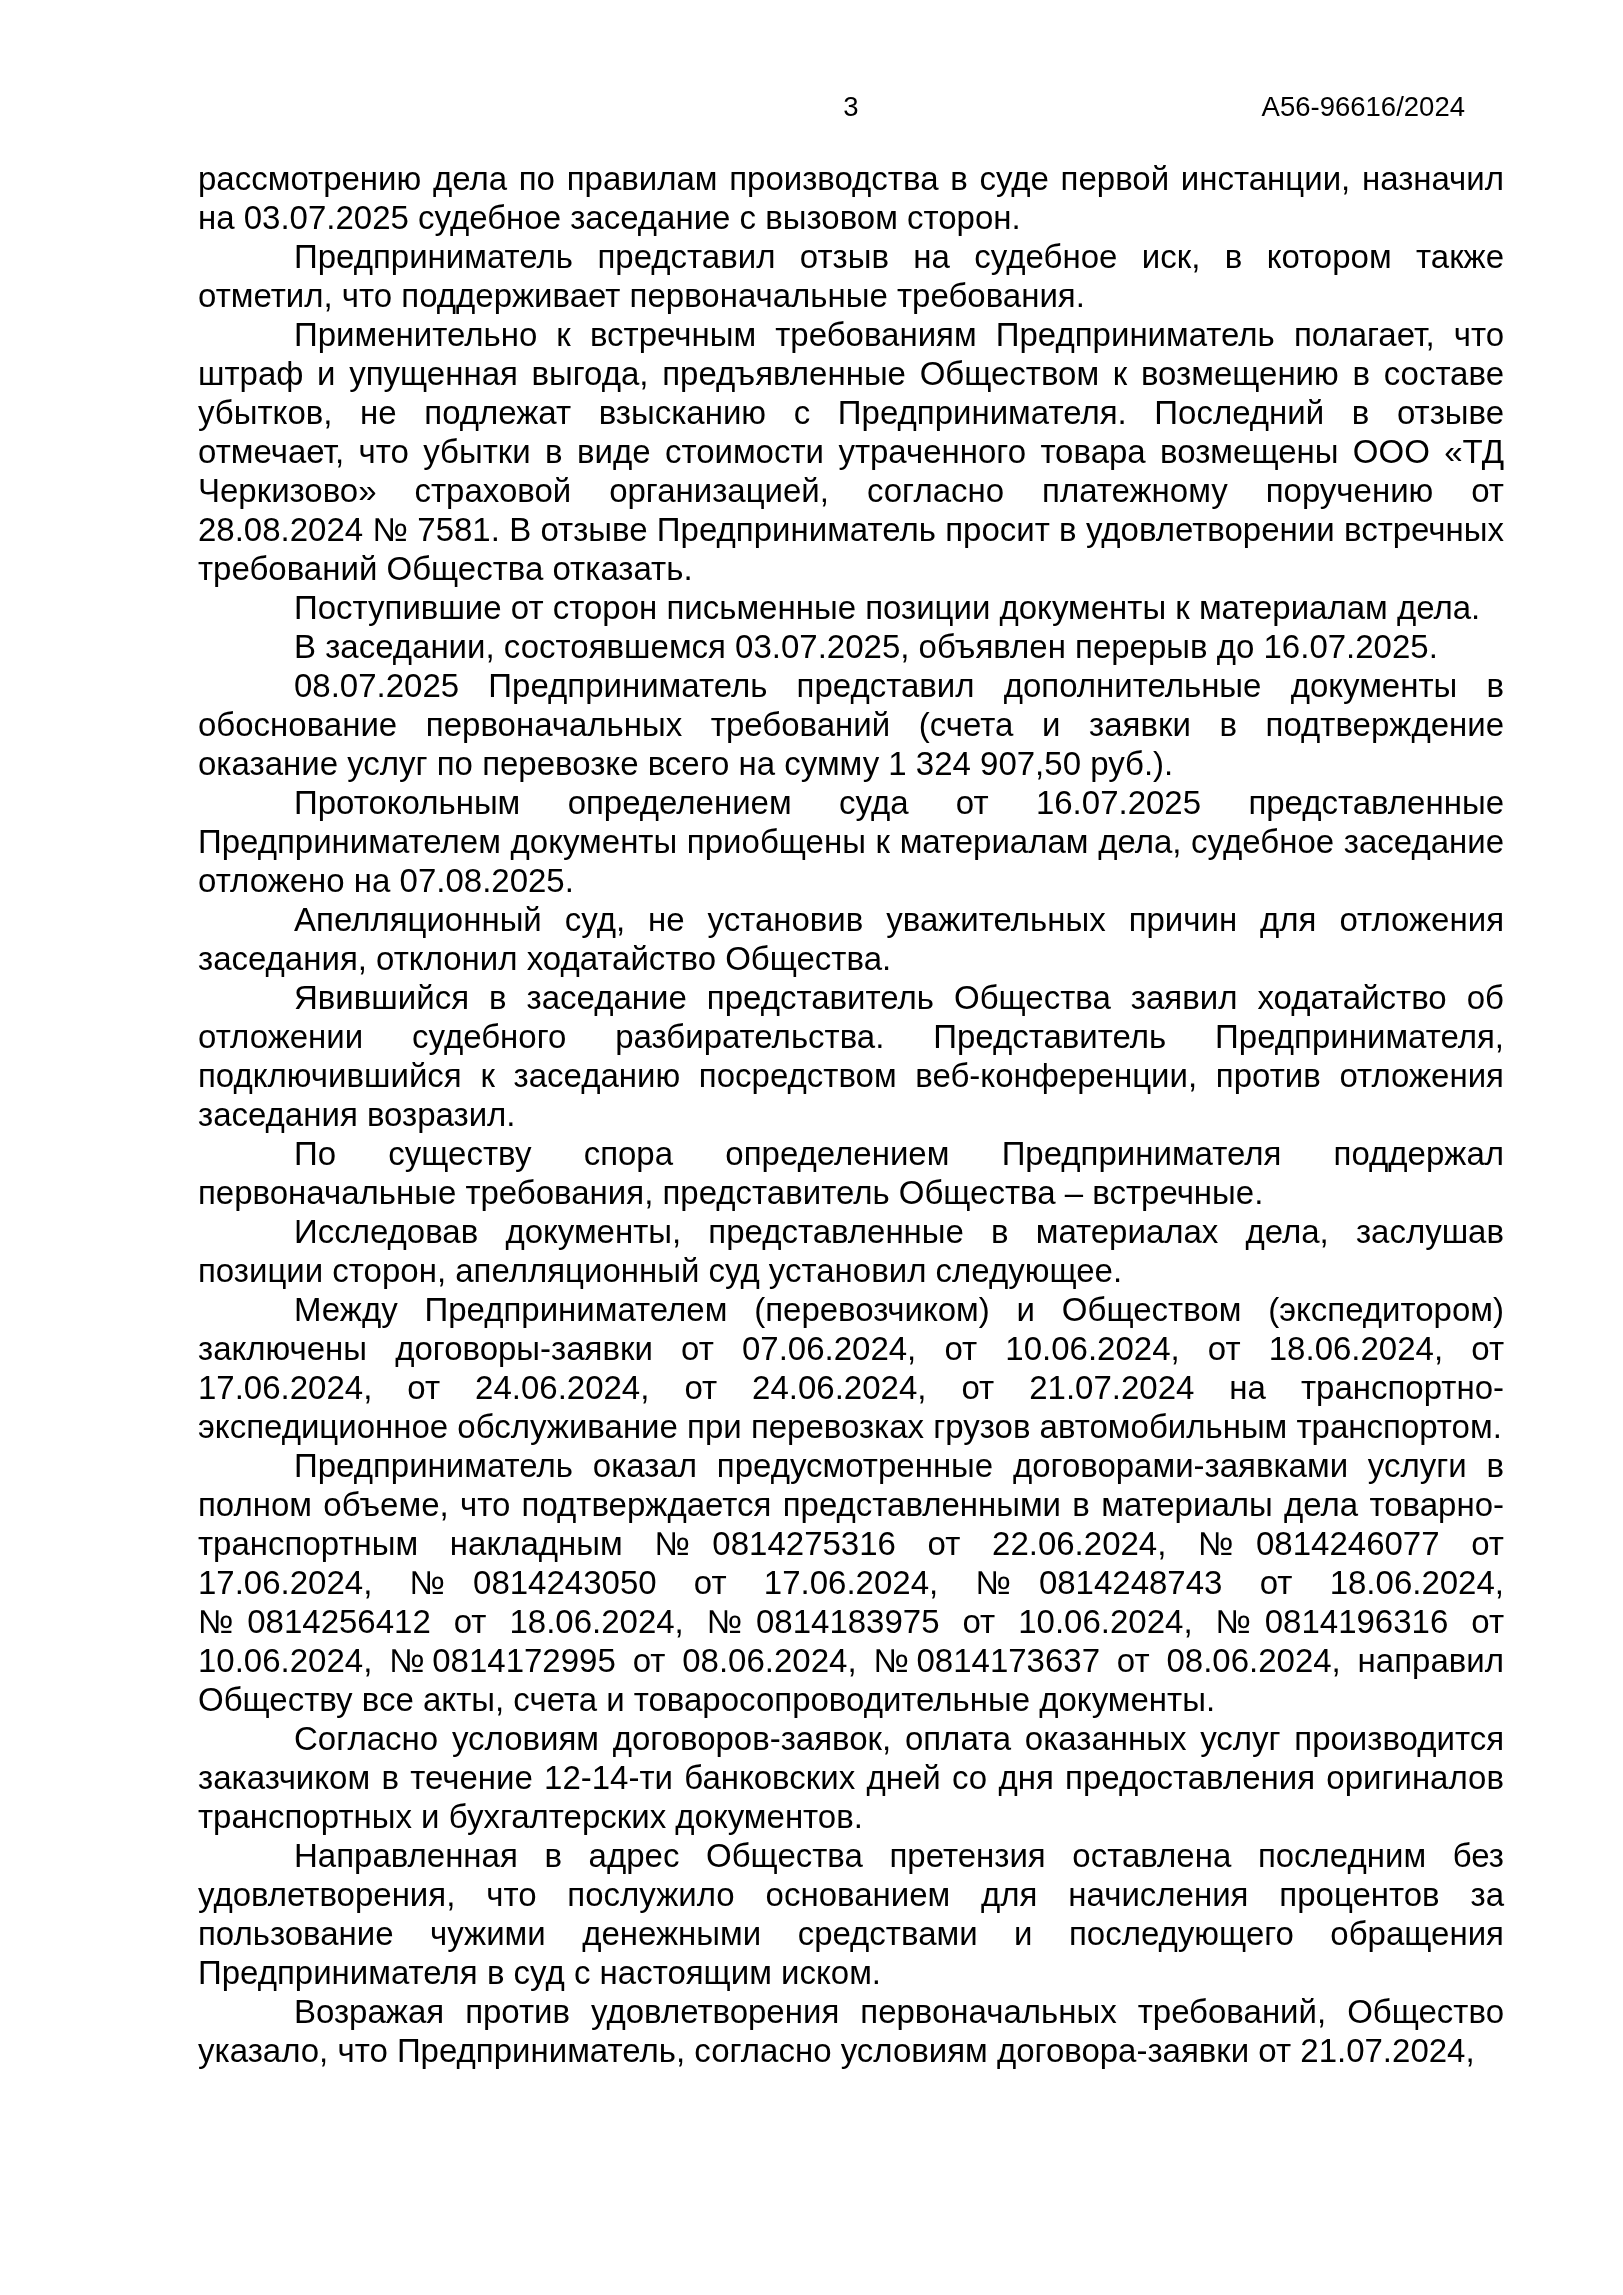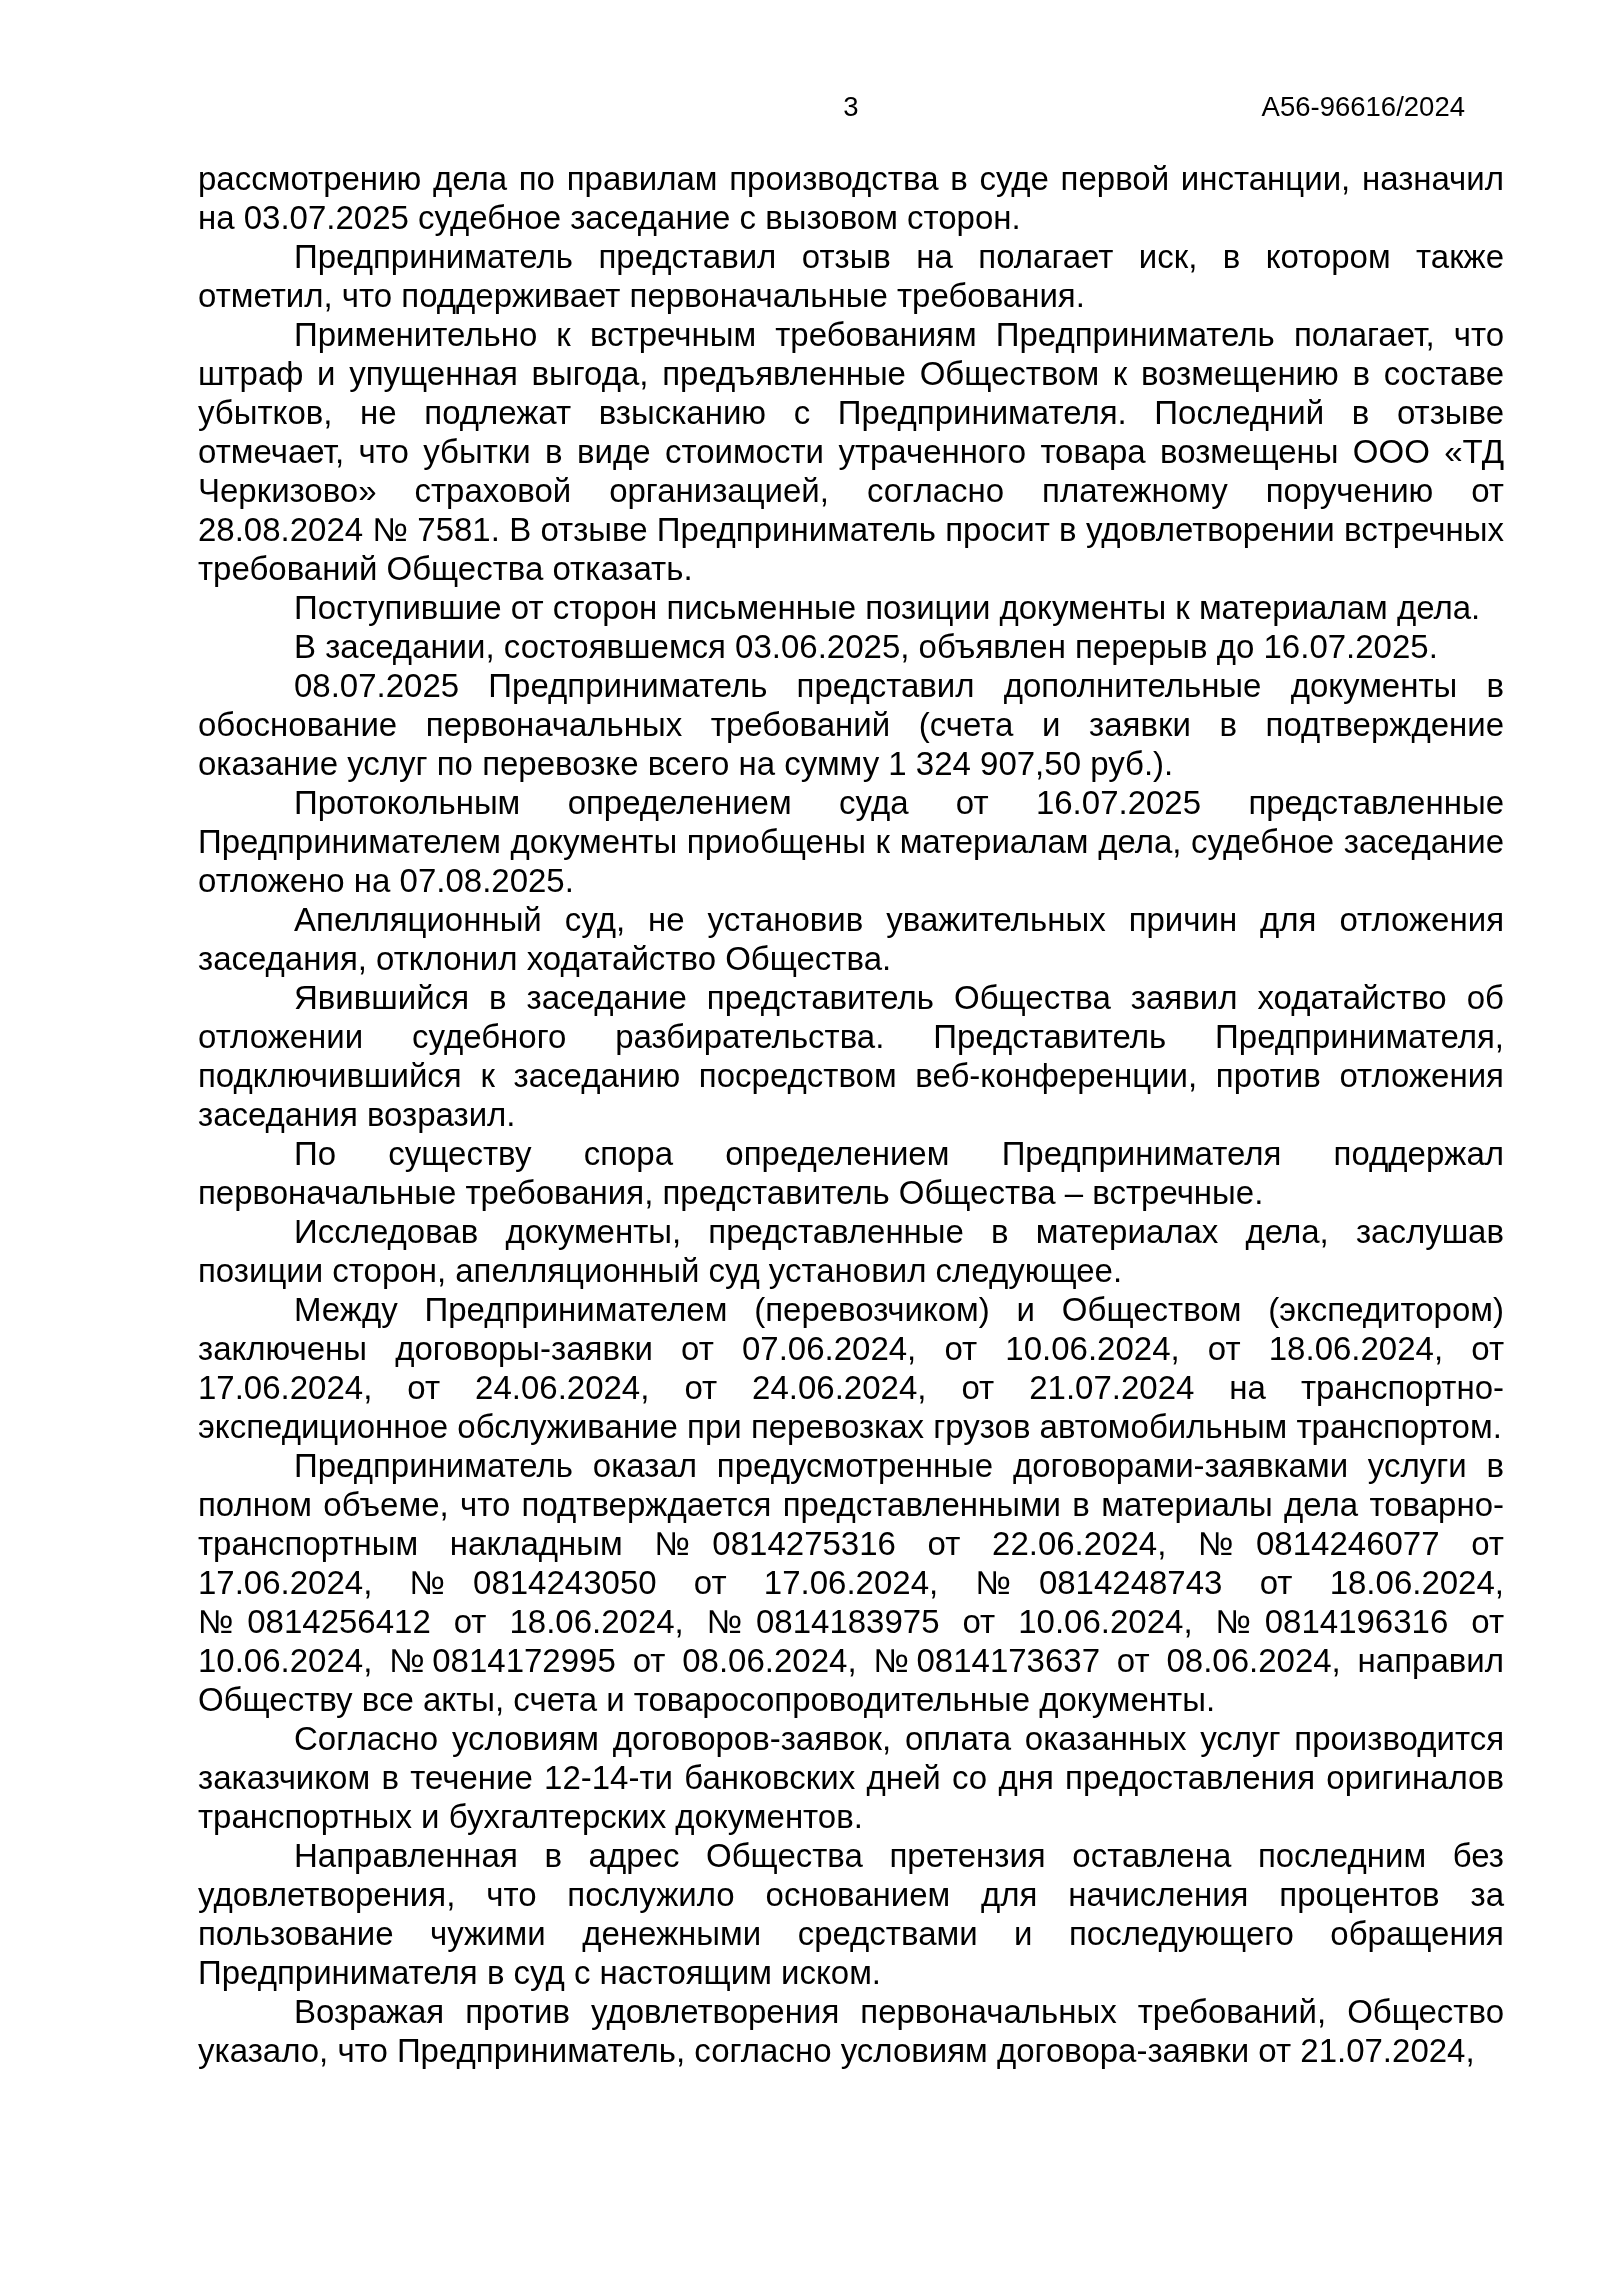--- a/index.html
+++ b/index.html
@@ -63,24 +63,24 @@
 
 <div class="page">
 
   <div class="page-header">
     <div class="page-number">3</div>
     <div class="case-number">А56-96616/2024</div>
   </div>
 
   <div class="document-body">
     <p class="continuation">рассмотрению дела по правилам производства в суде первой инстанции, назначил на 03.07.2025 судебное заседание с вызовом сторон.</p>
-    <p>Предприниматель представил отзыв на полагает иск, в котором также отметил, что поддерживает первоначальные требования.</p>
+    <p>Предприниматель представил отзыв на судебное иск, в котором также отметил, что поддерживает первоначальные требования.</p>
     <p>Применительно к встречным требованиям Предприниматель полагает, что штраф и упущенная выгода, предъявленные Обществом к возмещению в составе убытков, не подлежат взысканию с Предпринимателя. Последний в отзыве отмечает, что убытки в виде стоимости утраченного товара возмещены ООО «ТД Черкизово» страховой организацией, согласно платежному поручению от 28.08.2024 № 7581. В отзыве Предприниматель просит в удовлетворении встречных требований Общества отказать.</p>
     <p>Поступившие от сторон письменные позиции документы к материалам дела.</p>
-    <p>В заседании, состоявшемся 03.06.2025, объявлен перерыв до 16.07.2025.</p>
+    <p>В заседании, состоявшемся 03.07.2025, объявлен перерыв до 16.07.2025.</p>
     <p>08.07.2025 Предприниматель представил дополнительные документы в обоснование первоначальных требований (счета и заявки в подтверждение оказание услуг по перевозке всего на сумму 1&nbsp;324&nbsp;907,50 руб.).</p>
     <p>Протокольным определением суда от 16.07.2025 представленные Предпринимателем документы приобщены к материалам дела, судебное заседание отложено на 07.08.2025.</p>
     <p>Апелляционный суд, не установив уважительных причин для отложения заседания, отклонил ходатайство Общества.</p>
     <p>Явившийся в заседание представитель Общества заявил ходатайство об отложении судебного разбирательства. Представитель Предпринимателя, подключившийся к заседанию посредством веб-конференции, против отложения заседания возразил.</p>
     <p>По существу спора определением Предпринимателя поддержал первоначальные требования, представитель Общества – встречные.</p>
     <p>Исследовав документы, представленные в материалах дела, заслушав позиции сторон, апелляционный суд установил следующее.</p>
     <p>Между Предпринимателем (перевозчиком) и Обществом (экспедитором) заключены договоры-заявки от 07.06.2024, от 10.06.2024, от 18.06.2024, от 17.06.2024, от 24.06.2024, от 24.06.2024, от 21.07.2024 на транспортно-экспедиционное обслуживание при перевозках грузов автомобильным транспортом.</p>
     <p>Предприниматель оказал предусмотренные договорами-заявками услуги в полном объеме, что подтверждается представленными в материалы дела товарно-транспортным накладным №0814275316 от 22.06.2024, №0814246077 от 17.06.2024, №0814243050 от 17.06.2024, №0814248743 от 18.06.2024, №0814256412 от 18.06.2024, №0814183975 от 10.06.2024, №0814196316 от 10.06.2024, №0814172995 от 08.06.2024, №0814173637 от 08.06.2024, направил Обществу все акты, счета и товаросопроводительные документы.</p>
     <p>Согласно условиям договоров-заявок, оплата оказанных услуг производится заказчиком в течение 12-14-ти банковских дней со дня предоставления оригиналов транспортных и бухгалтерских документов.</p>
     <p>Направленная в адрес Общества претензия оставлена последним без удовлетворения, что послужило основанием для начисления процентов за пользование чужими денежными средствами и последующего обращения Предпринимателя в суд с настоящим иском.</p>

